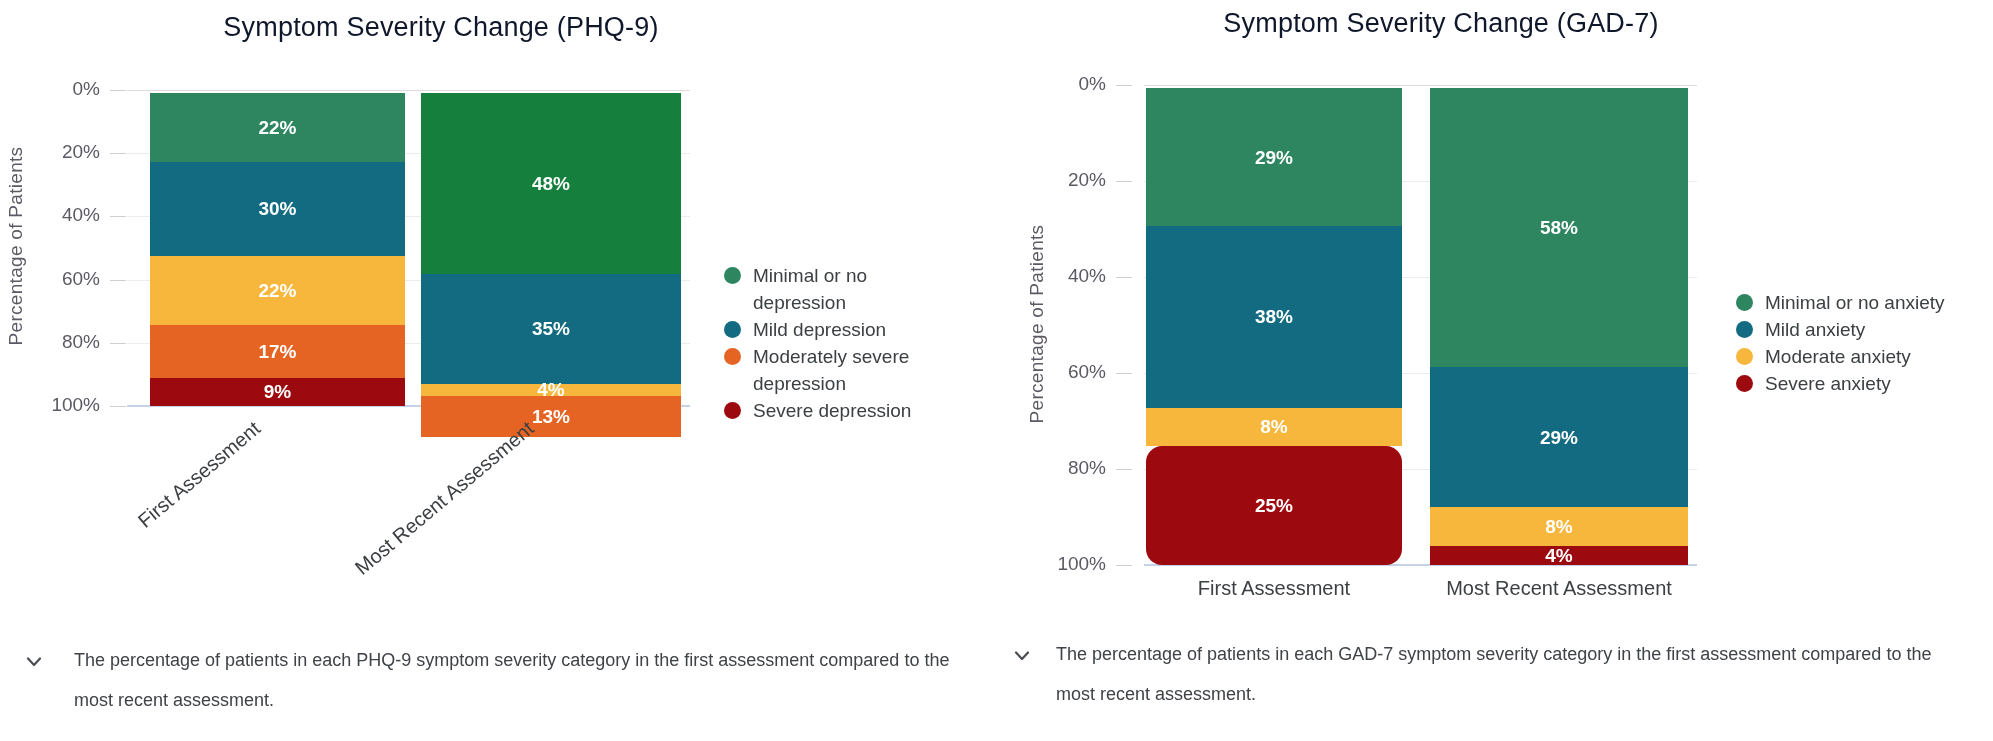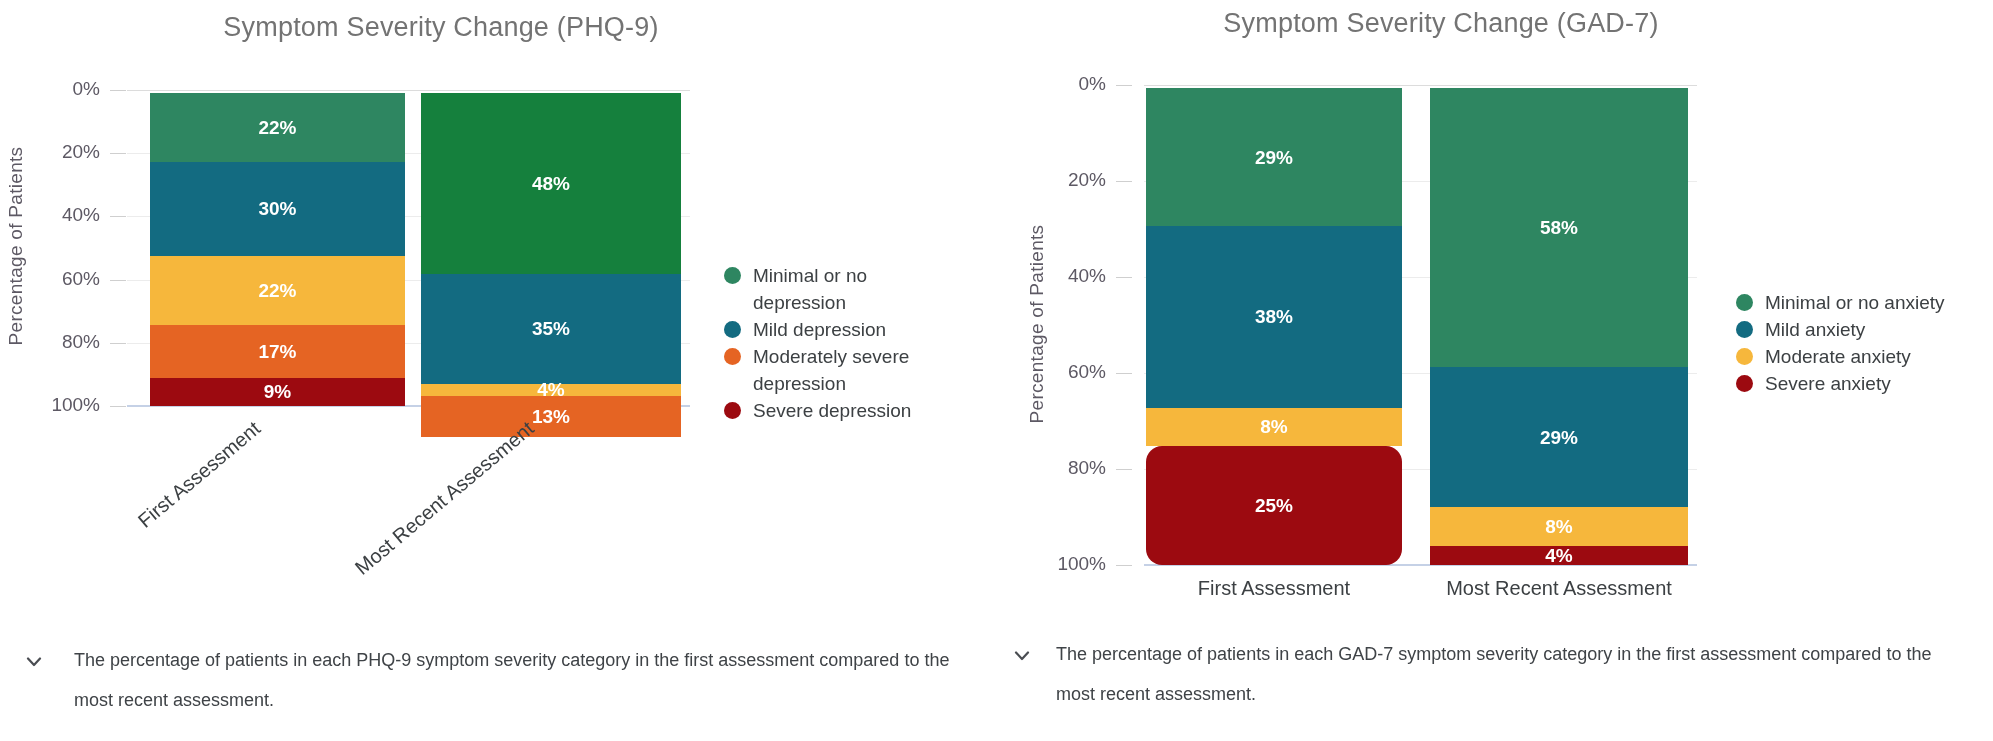--- a/index.html
+++ b/index.html
@@ -5,21 +5,21 @@
   html,body{margin:0;padding:0;background:#ffffff;}
   .canvas{
     position:relative;
     width:1993px;height:741px;
     background:#ffffff;
     overflow:hidden;
     font-family:"Liberation Sans", sans-serif;
   }
   .chart-title{
     position:absolute;margin:0;
-    font-size:27px;font-weight:400;color:#737373;
+    font-size:27px;font-weight:400;color:#0f172a;
     text-align:center;letter-spacing:.2px;
   }
   .y-title{
     position:absolute;width:320px;text-align:center;
     transform:rotate(-90deg);
     font-size:19px;color:#5d5964;letter-spacing:.3px;
   }
   .tick-label{
     position:absolute;width:70px;text-align:right;
     font-size:19px;color:#5d5964;

